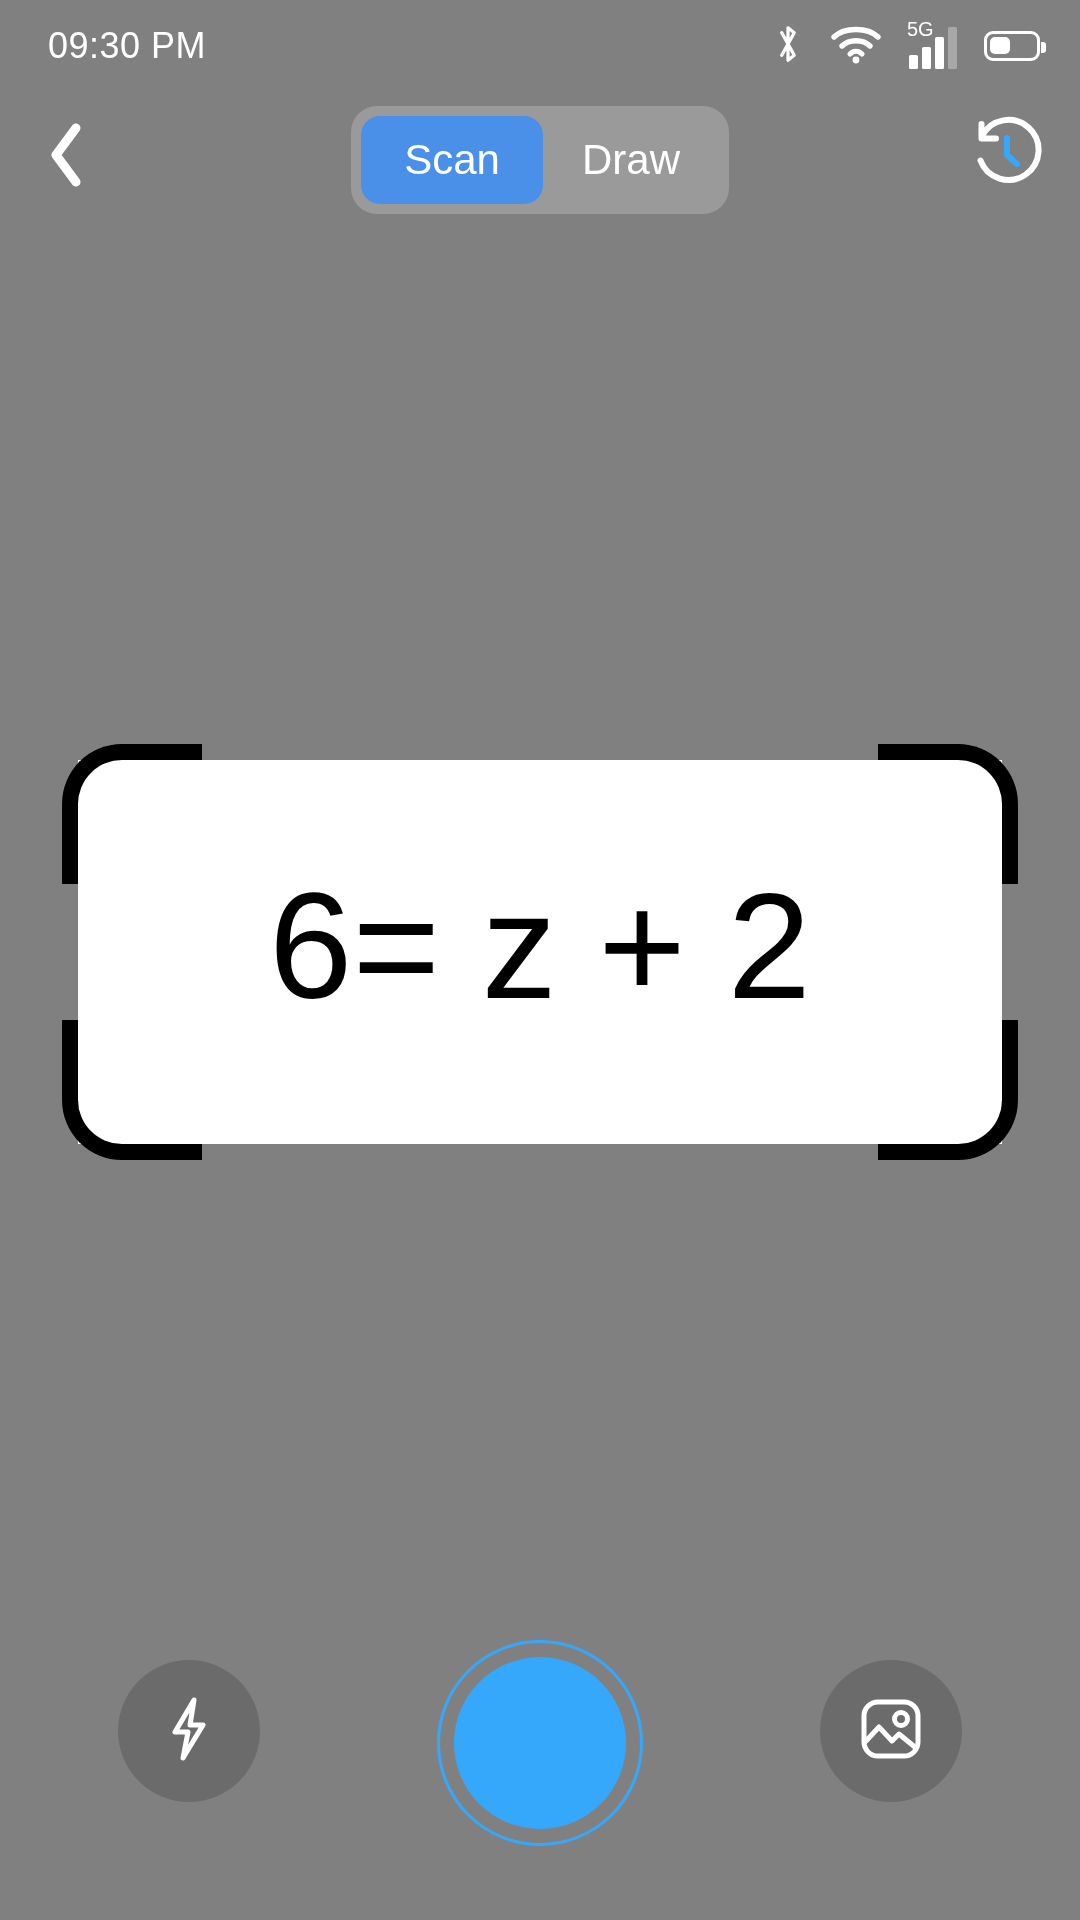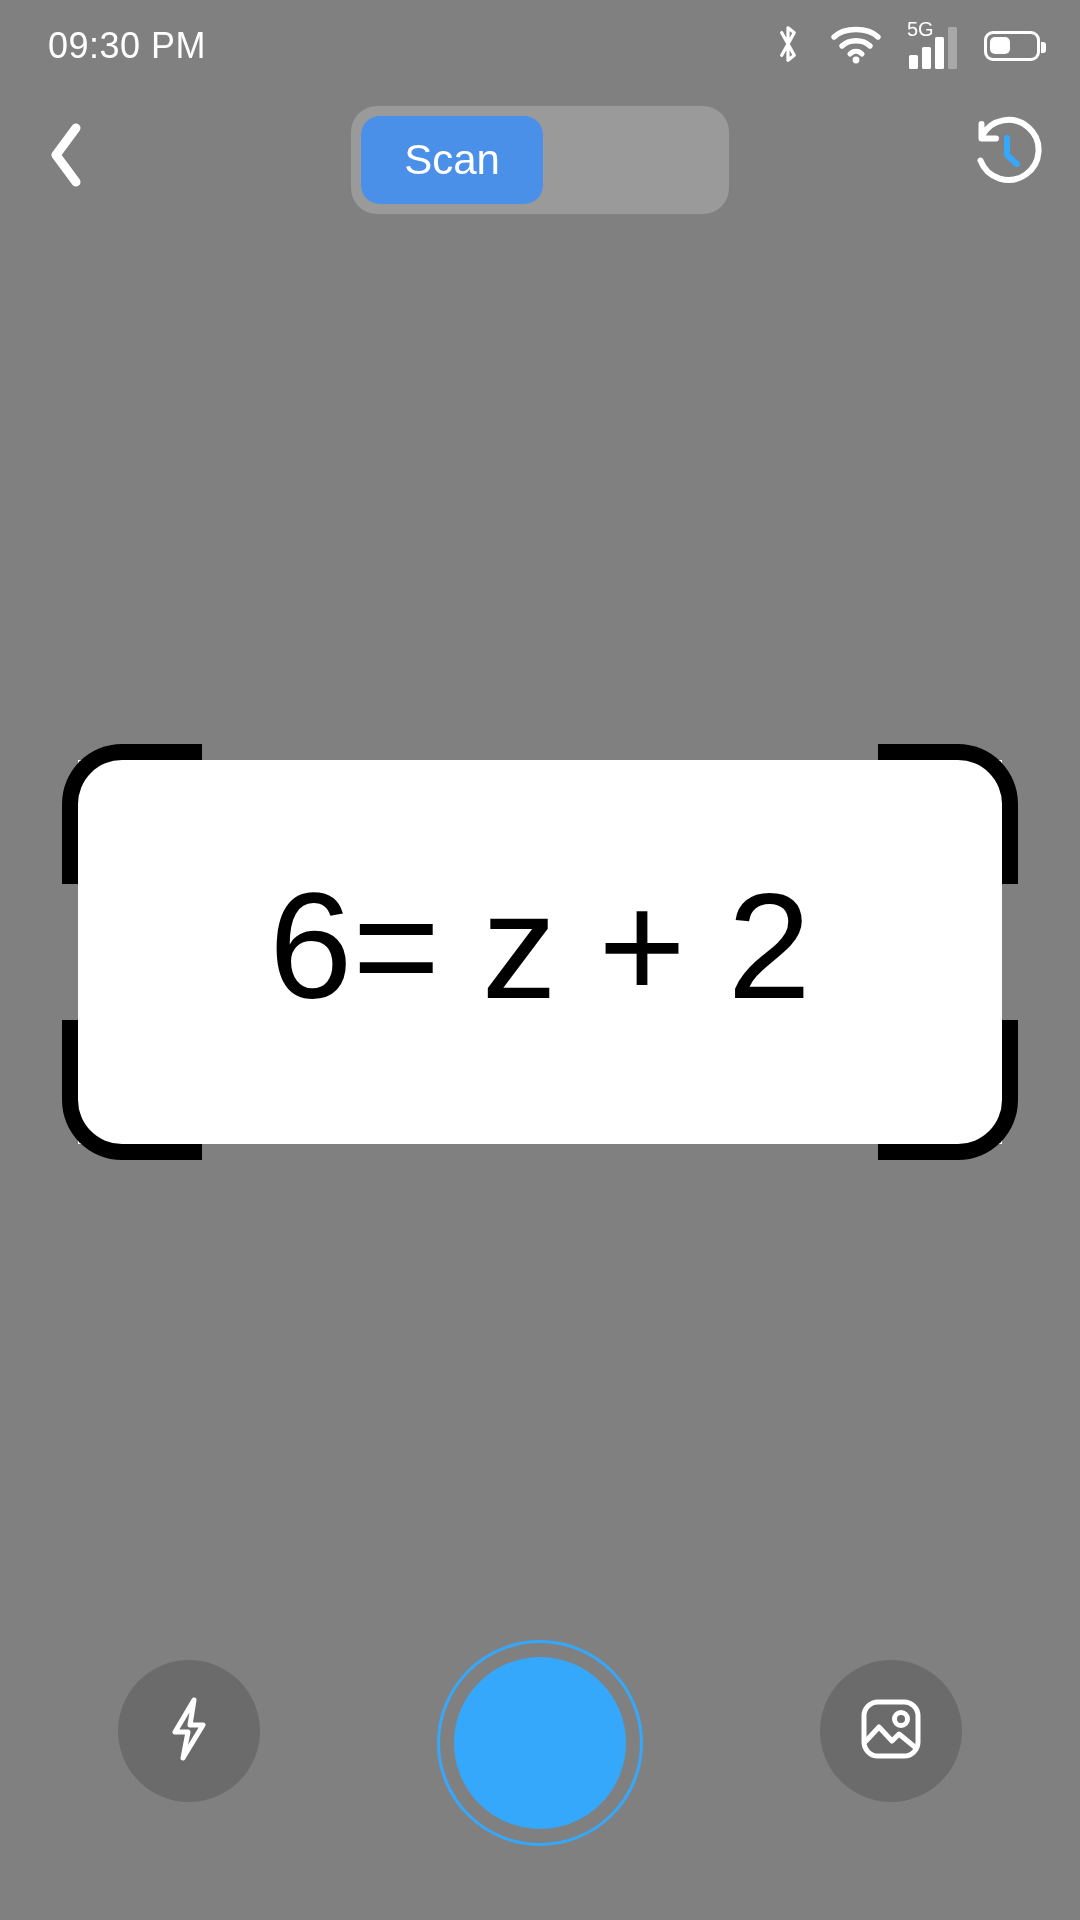--- a/index.html
+++ b/index.html
@@ -258,20 +258,21 @@
     <div id="back-button">
       <span>
         <svg width="46" height="70" viewBox="0 0 46 70" fill="none">
           <path d="M32 8 L12 35 L32 62" stroke="#ffffff" stroke-width="9" stroke-linecap="round" stroke-linejoin="round" fill="none"></path>
         </svg>
       </span>
     </div>
 
     <div id="mode-toggle">
       <div class="mode-seg active">Scan</div>
+      <div class="mode-seg inactive">Draw</div>
     </div>
 
     <div id="history-button">
       <span>
         <svg width="78" height="78" viewBox="0 0 78 78" fill="none">
           <path d="M14 22 A30 30 0 1 1 12.5 46.5" stroke="#ffffff" stroke-width="6" stroke-linecap="round" fill="none"></path>
           <path d="M13.5 10 L13.5 24.5 L28 24.5" stroke="#ffffff" stroke-width="6" stroke-linecap="round" stroke-linejoin="round" fill="none"></path>
           <path d="M39 24 L39 41 L49 50" stroke="#35a8fc" stroke-width="6" stroke-linecap="round" stroke-linejoin="round" fill="none"></path>
         </svg>
       </span>

